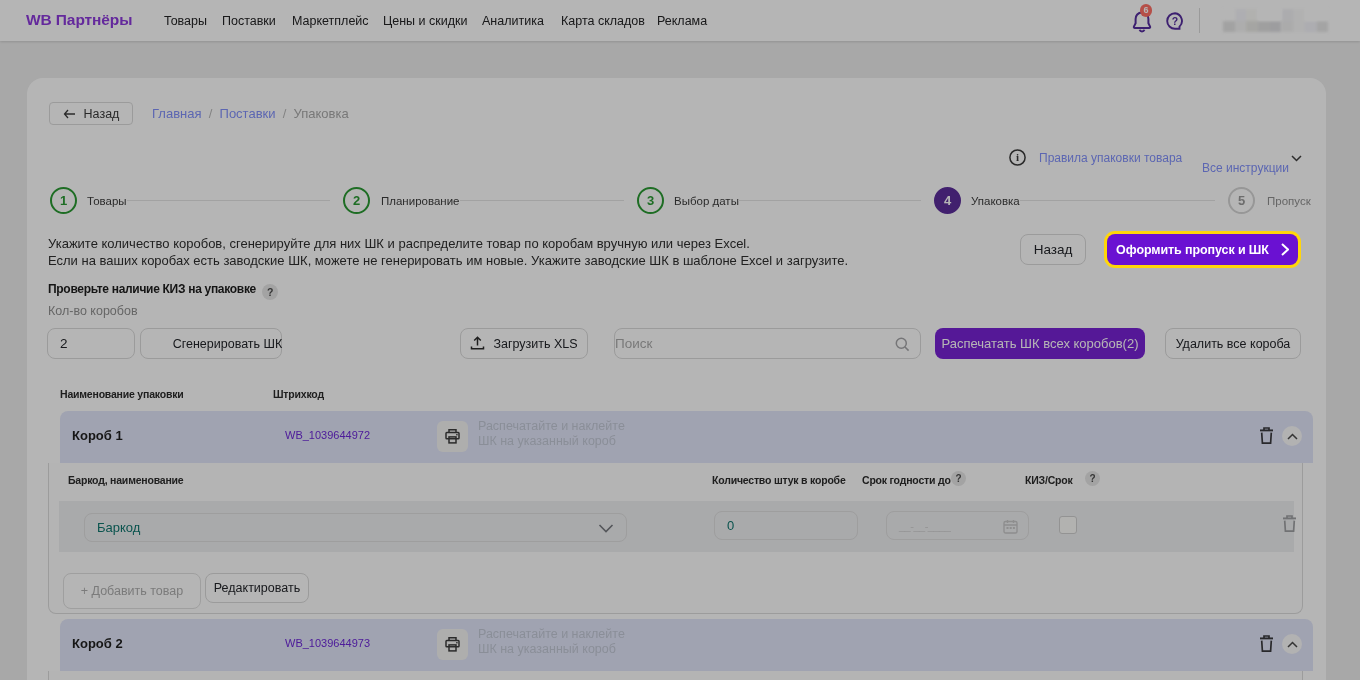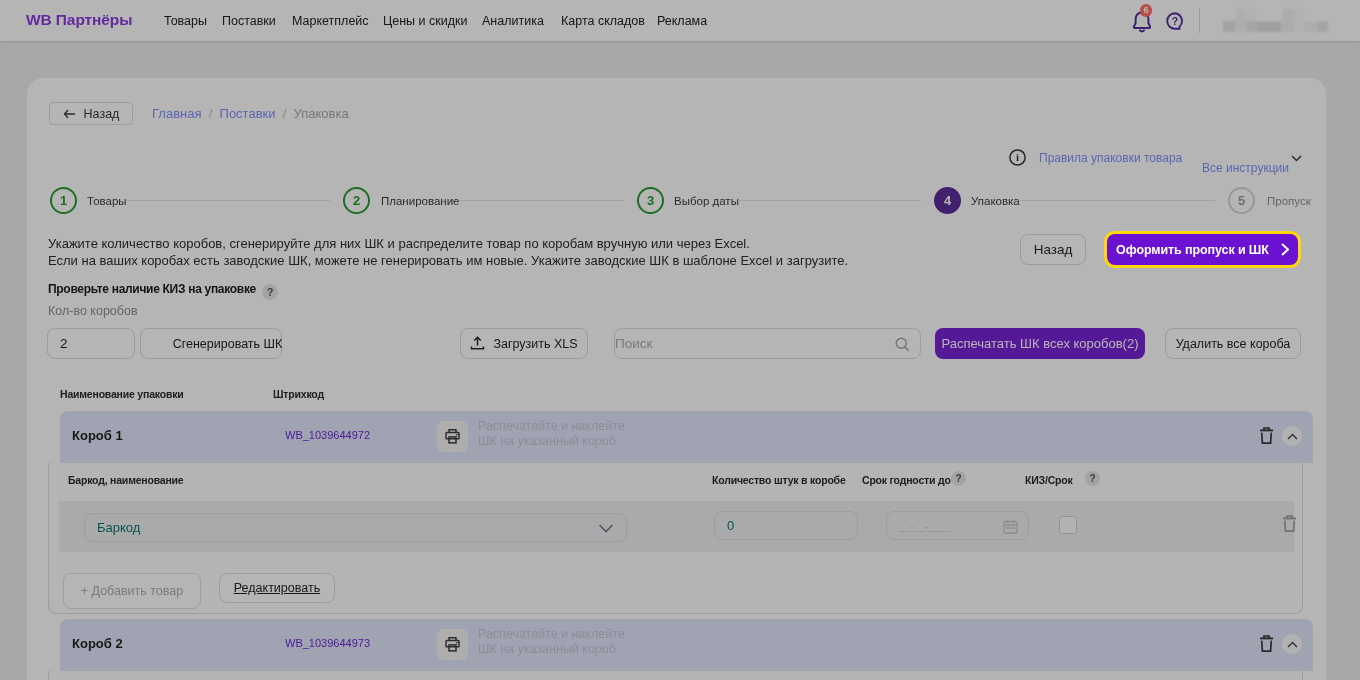--- a/index.html
+++ b/index.html
@@ -223,21 +223,21 @@
             <rect x="9.9" y="8" width="2" height="2" fill="#c8c8c8"></rect>
           </svg>
       </div>
       <div class="abs" style="left:1010px;top:53px;width:18px;height:18px;border:1.2px solid #cfcfcf;border-radius:3px;background:#fafaf8;"></div>
       <svg class="abs" style="left:1233px;top:52px" width="15" height="18" viewBox="0 0 15 18">
           <path d="M5 3.1 L5 1 L10 1 L10 3.1" stroke="#9fa0a3" stroke-width="1.7" fill="none"></path>
           <path d="M1 3.4 L14 3.4" stroke="#9fa0a3" stroke-width="1.9" fill="none"></path>
           <path d="M2.7 5.6 L3.4 16.2 L11.6 16.2 L12.3 5.6" stroke="#9fa0a3" stroke-width="1.7" fill="none"></path>
         </svg>
       <div class="btn" style="left:14px;top:110px;width:138px;height:36px;color:#adadad;border-color:#e0e0e0;gap:8px;">+ Добавить товар</div>
-      <div class="btn" style="left:170px;top:110px;width:116px;height:30px;text-decoration:underline;">Редактировать</div>
+      <div class="btn" style="left:156px;top:110px;width:104px;height:30px;">Редактировать</div>
     </div>
 
     <div class="boxrow" style="top:541px">
       <div class="bname">Короб 2</div>
       <div class="bcode">WB_1039644973</div>
       <div class="pbtn">
         <svg width="17" height="17" viewBox="0 0 17 17">
             <path d="M5 4.6 L5 1.7 L12 1.7 L12 4.6" stroke="#3c3c3c" stroke-width="1.5" fill="none"></path>
             <rect x="2" y="4.6" width="13" height="6.2" rx="0.8" stroke="#3c3c3c" stroke-width="1.5" fill="none"></rect>
             <rect x="5" y="8.9" width="7" height="6" stroke="#3c3c3c" stroke-width="1.5" fill="none"></rect>

